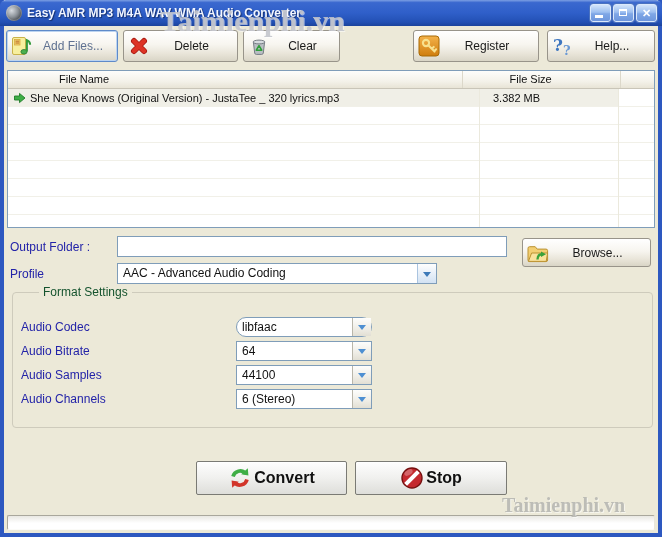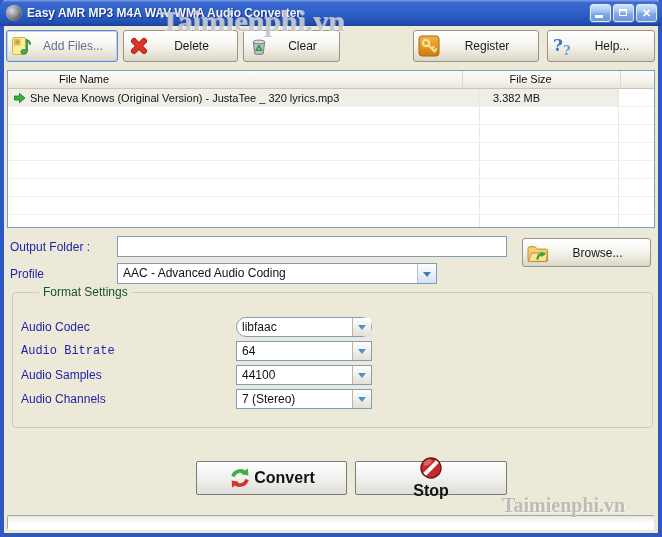--- a/index.html
+++ b/index.html
@@ -89,21 +89,21 @@
   .group-label{position:absolute;left:10px;top:-8px;background:#ece9d8;padding:0 4px;
     font-size:12px;color:#14532d;margin-left:16px;}
   .frow-label{left:8px;position:absolute;color:#2323a8;font-size:12px;white-space:nowrap;}
   .fcombo{left:223px;width:136px;height:20px;}
   
   .action{position:absolute;top:461px;height:34px;box-sizing:border-box;
     border:1px solid #7a7a74;border-radius:2px;display:flex;align-items:center;justify-content:center;
     gap:2px;background:linear-gradient(180deg,#fefefe 0%,#f0f0ee 50%,#dededa 100%);
     box-shadow:inset 0 1px 0 #fff;font-size:16px;font-weight:bold;color:#111;cursor:pointer;}
   .action-convert{left:196px;width:151px;}
-  .action-stop{left:355px;width:152px;flex-direction:column;}
+  .action-stop{left:355px;width:152px;}
   
   .progress{position:absolute;left:7px;top:515px;width:648px;height:15px;box-sizing:border-box;
     border:1px solid #a9a79c;border-bottom-color:#fbfbf8;border-right-color:#e8e6dd;
     background:linear-gradient(180deg,#e9e8e3 0%,#ffffff 55%);border-radius:2px;}
 </style>
 </head>
 <body>
 
 <div class="window"></div>
 
@@ -232,39 +232,39 @@
   <div class="group-label">Format Settings</div>
 
   <div class="frow-label" style="top:27px;">Audio Codec</div>
   <div class="combo fcombo" style="top:24px;position:absolute;border-radius:10px;">
     <span class="val">libfaac</span>
     <span class="abtn">
         <span class="tri"></span>
       </span>
   </div>
 
-  <div class="frow-label" style="top:51px;font-family:Liberation Mono, monospace;">Audio Bitrate</div>
+  <div class="frow-label" style="top:51px;">Audio Bitrate</div>
   <div class="combo fcombo" style="top:48px;position:absolute;">
     <span class="val">64</span>
     <span class="abtn">
         <span class="tri"></span>
       </span>
   </div>
 
   <div class="frow-label" style="top:75px;">Audio Samples</div>
   <div class="combo fcombo" style="top:72px;position:absolute;">
     <span class="val">44100</span>
     <span class="abtn">
         <span class="tri"></span>
       </span>
   </div>
 
   <div class="frow-label" style="top:99px;">Audio Channels</div>
   <div class="combo fcombo" style="top:96px;position:absolute;">
-    <span class="val">7 (Stereo)</span>
+    <span class="val">6 (Stereo)</span>
     <span class="abtn">
         <span class="tri"></span>
       </span>
   </div>
 </div>
 
 <div class="action action-convert">
   <span style="display:flex;">
     <svg width="24" height="24" viewBox="0 0 24 24">
       <path d="M5 10.5 A 7.2 7.2 0 0 1 17.5 7.5" fill="none" stroke="#3fae46" stroke-width="3.6"></path>

